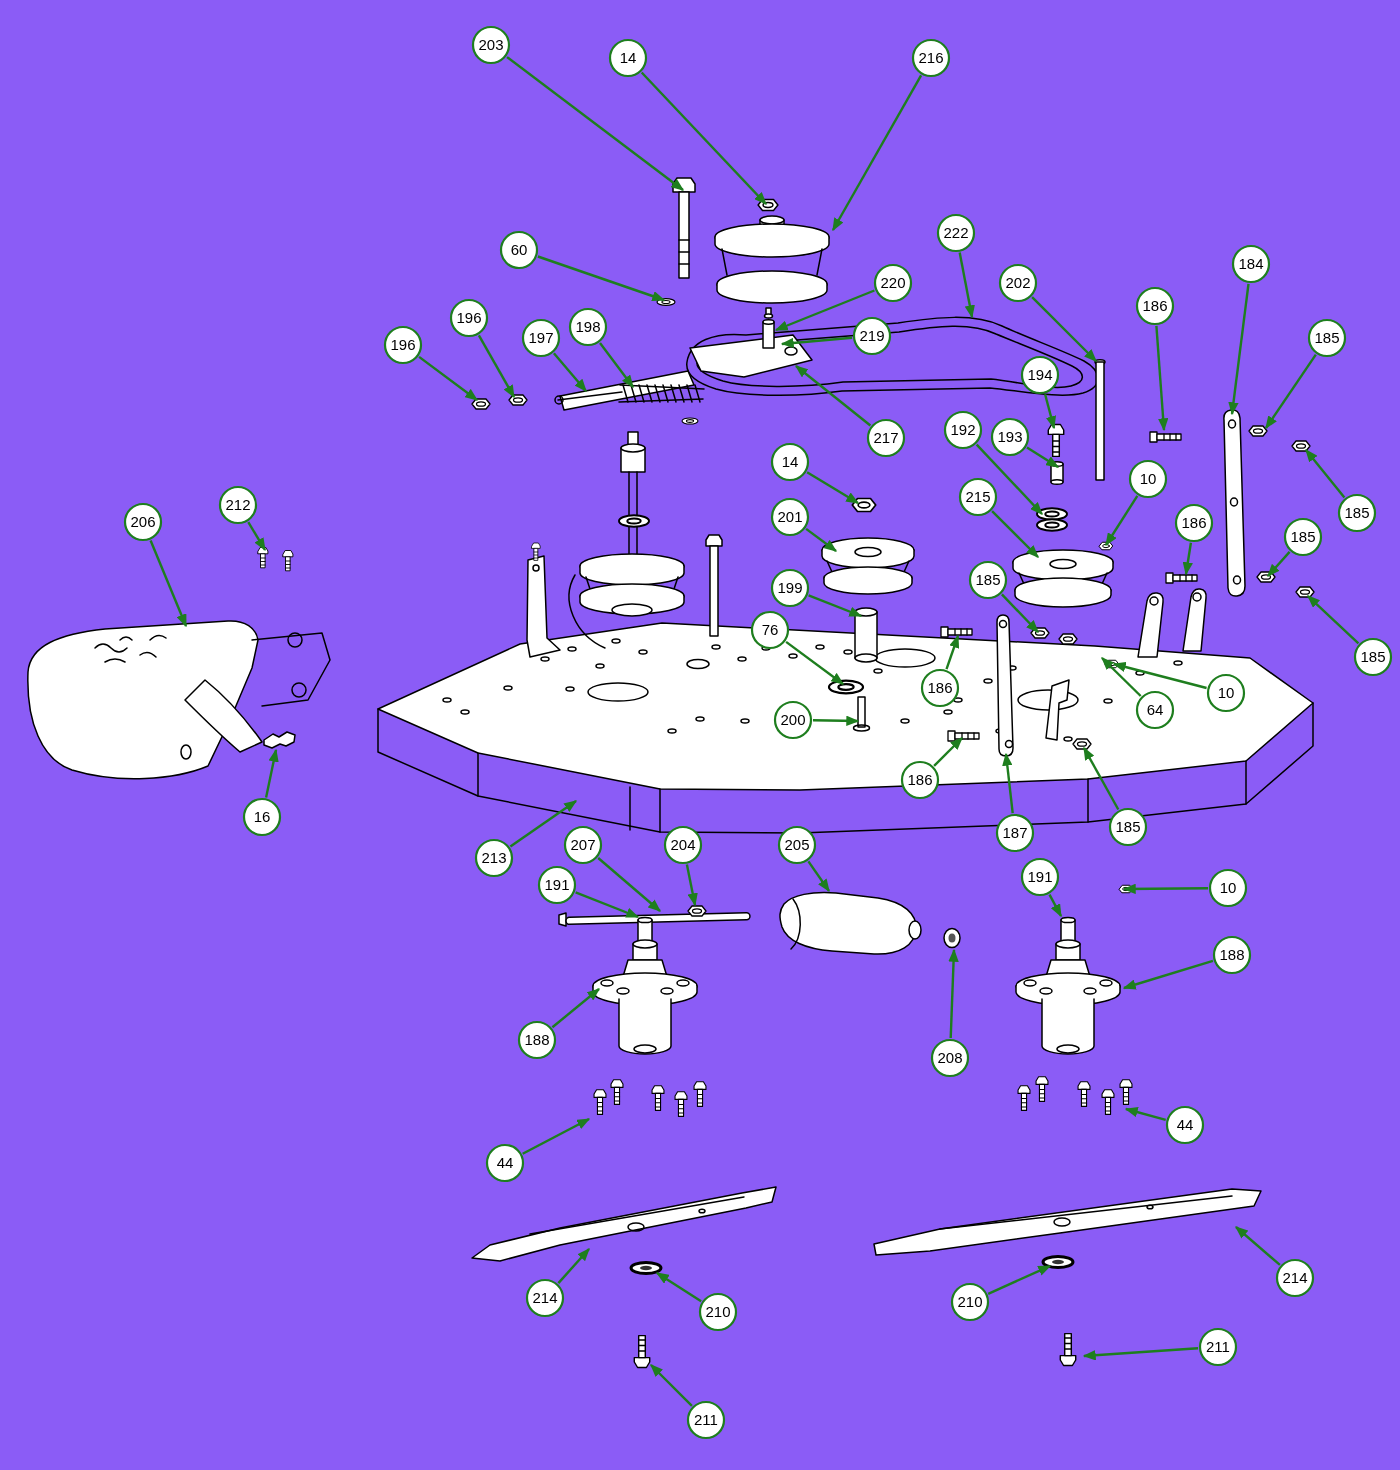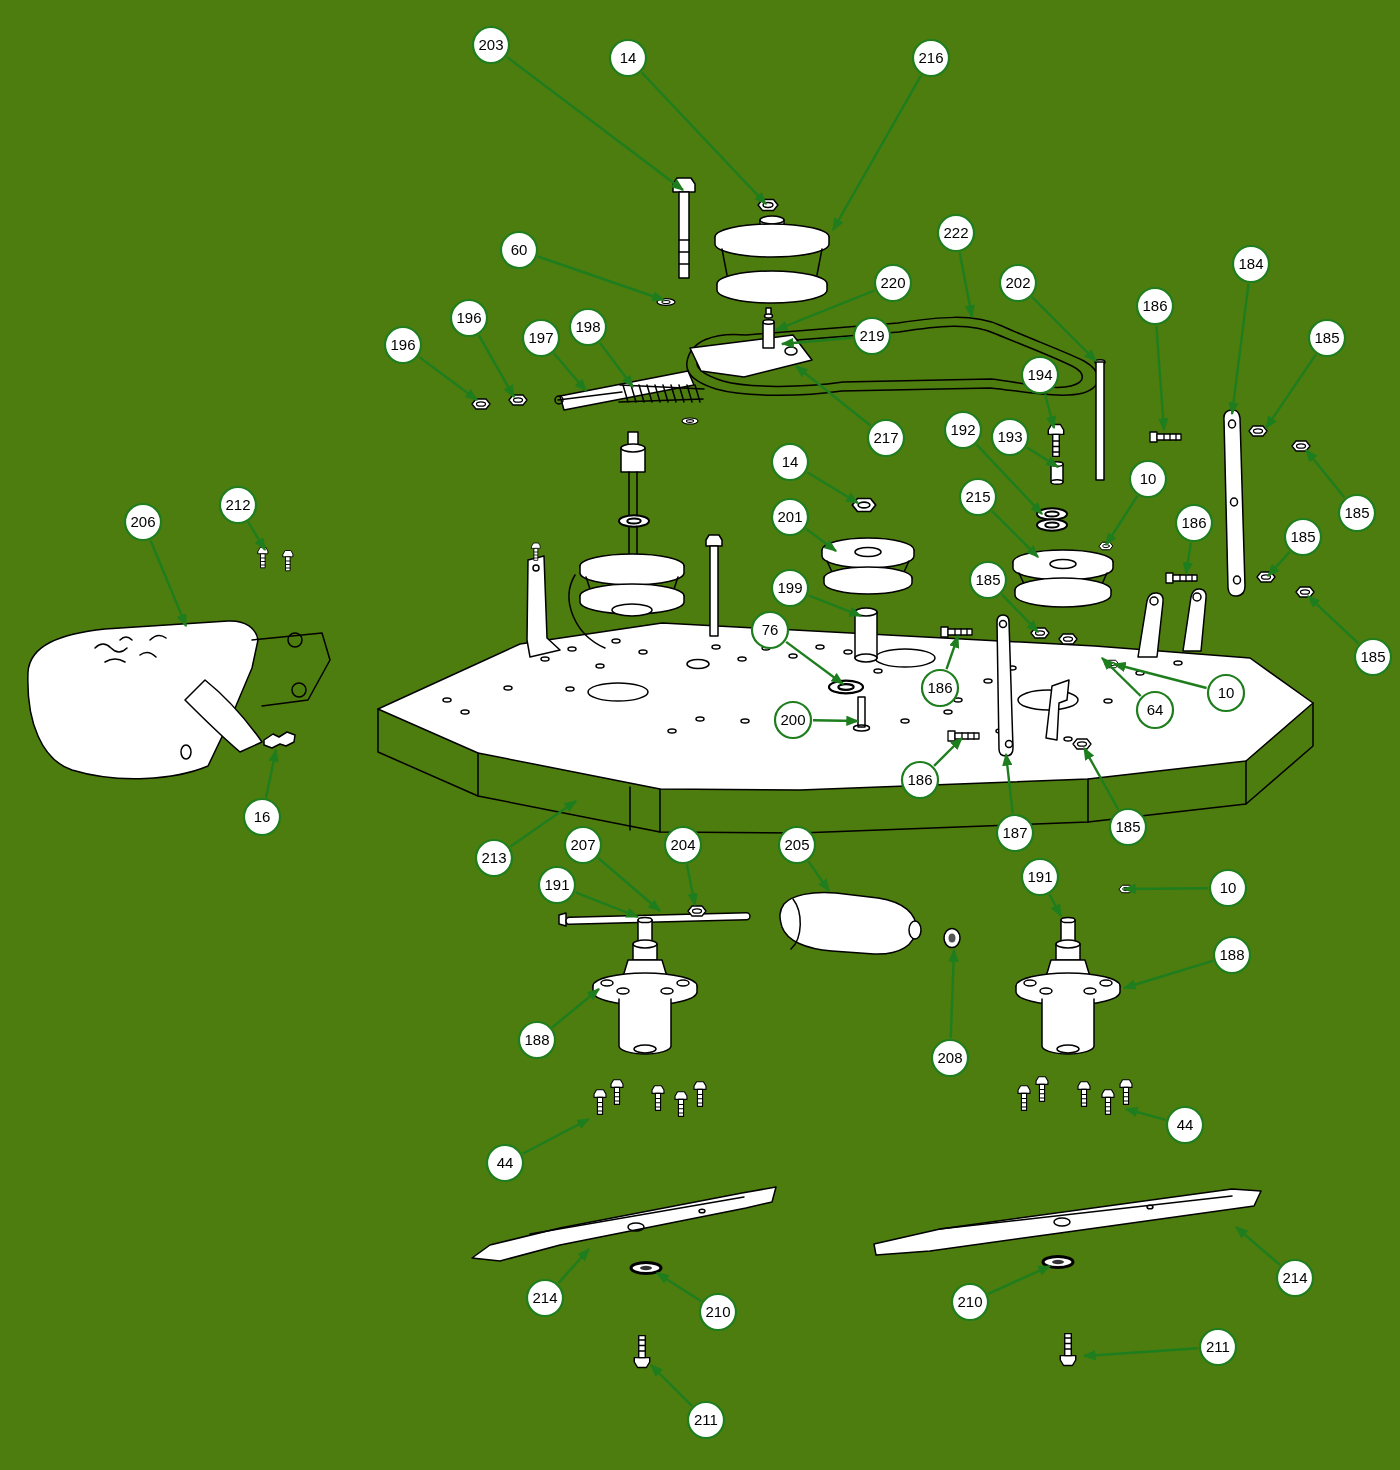--- a/index.html
+++ b/index.html
@@ -1,17 +1,17 @@
 <!DOCTYPE html>
 <html><head>
 <meta charset="utf-8">
 <title>Exploded Parts Diagram</title>
 <style>
   html,body{margin:0;padding:0;background:#ffffff;}
-  .stage{position:relative;width:1400px;height:1470px;background:#4d7c0f;overflow:hidden;}
+  .stage{position:relative;width:1400px;height:1470px;background:#8b5cf6;overflow:hidden;}
   svg{display:block;}
   .art{stroke:#000;stroke-width:1.5;fill:#fff;stroke-linejoin:round;stroke-linecap:round;}
   .callout-label{font-family:"Liberation Sans",sans-serif;font-size:15px;fill:#000;}
 </style>
 </head>
 <body>
 
 <div class="stage">
 <svg width="1400" height="1470" viewBox="0 0 1400 1470" xmlns="http://www.w3.org/2000/svg">
   <defs>

